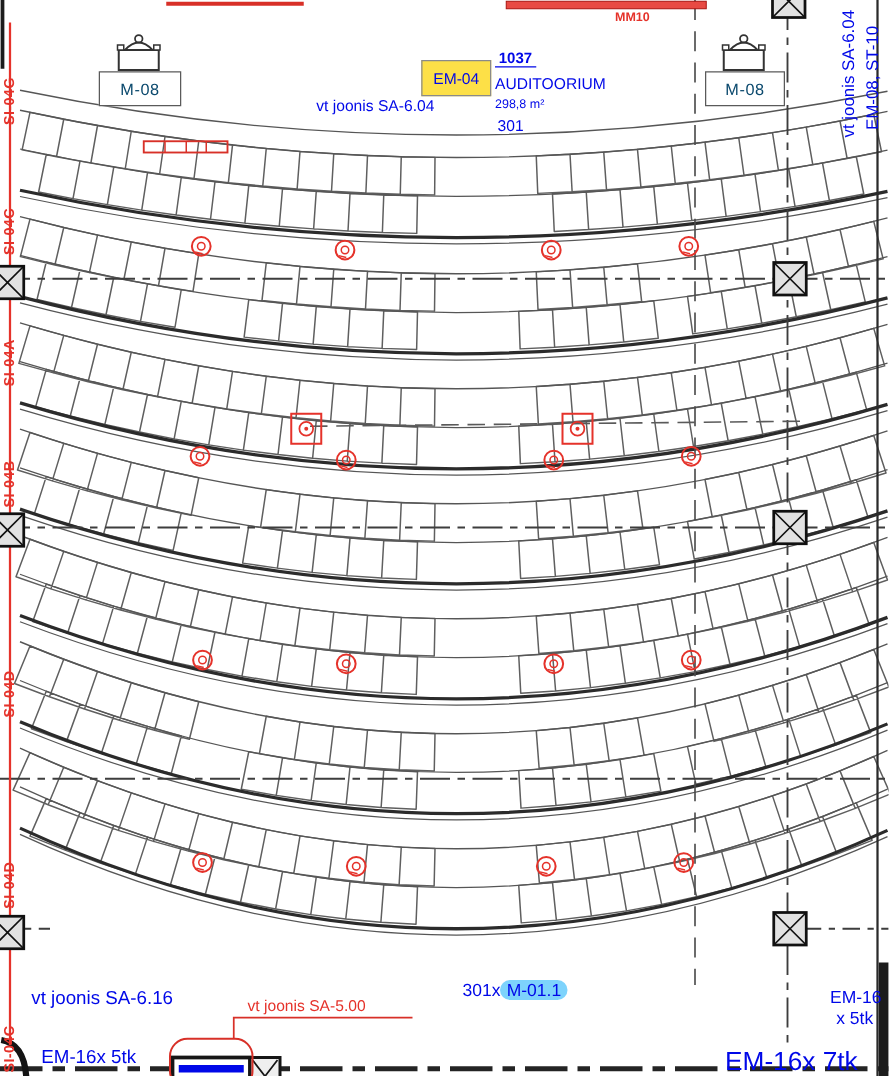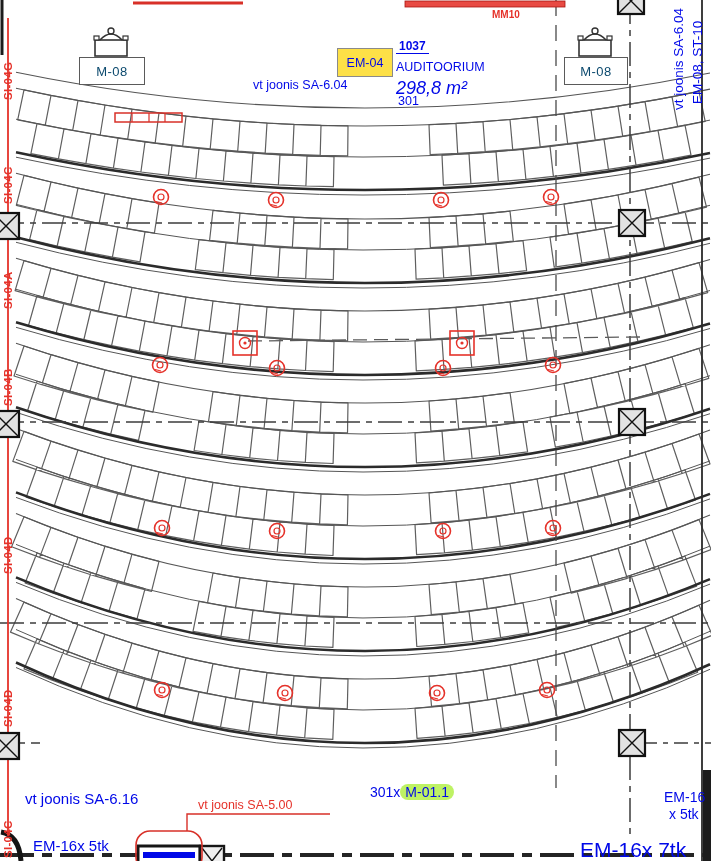--- a/index.html
+++ b/index.html
@@ -16,21 +16,21 @@
     position:absolute;border:1.5px solid #5a5a5a;background:#fff;
     display:flex;align-items:center;justify-content:center;
     color:#0c4a6e;font-size:13px;font-weight:500;letter-spacing:.5px;
   }
   .embox{
     position:absolute;border:1.4px solid #8a8a8a;background:#fde047;
     display:flex;align-items:center;justify-content:center;
     color:#0008e8;font-size:12.5px;
   }
   .room-number{font-size:12px;font-weight:bold;border-bottom:1.6px solid #0008e8;padding:0 3px;}
-  .tag-pill{background:#bef264;border-radius:8px;padding:0 5px;}
+  .tag-pill{background:#7dd3fc;border-radius:8px;padding:0 5px;}
   .si-label{font-size:11.5px;font-weight:600;color:#e5322a;letter-spacing:.3px;}
   .rv-label{font-size:13.5px;color:#0008e8;}
 </style>
 </head>
 <body>
 
 <div id="drawing">
 
   <svg id="plan-svg" width="711" height="861" viewBox="0 0 711 861">
       <path d="M 16,72.2 Q 363,143.4 710,73.0" stroke="#565656" stroke-width="1.1" fill="none"></path>
@@ -187,21 +187,21 @@
   <div class="mbox" style="left:564px;top:57px;width:62px;height:26px;">
     <span>M-08</span>
   </div>
   <div class="embox" style="left:337px;top:48px;width:54px;height:27px;">
     <span>EM-04</span>
   </div>
 
   <div class="abs blue room-number" style="left:396px;top:39px;">1037</div>
   <div class="abs blue" style="left:396px;top:60px;font-size:12.5px;">AUDITOORIUM</div>
   <div class="abs blue" style="left:253px;top:78px;font-size:12.5px;">vt joonis SA-6.04</div>
-  <div class="abs blue" style="left:396px;top:78px;font-size:18px;font-style:italic;">298,8 m²</div>
+  <div class="abs blue" style="left:396px;top:78px;font-size:10px;">298,8 m²</div>
   <div class="abs blue" style="left:398px;top:94px;font-size:12.5px;">301</div>
 
   <div class="vtext rv-label" style="left:671px;top:110px;">vt joonis SA-6.04</div>
   <div class="vtext rv-label" style="left:690px;top:104px;">EM-08, ST-10</div>
 
   <div class="vtext si-label" style="left:2px;top:100px;">SI-04G</div>
   <div class="vtext si-label" style="left:2px;top:204px;">SI-04C</div>
   <div class="vtext si-label" style="left:2px;top:309px;">SI-04A</div>
   <div class="vtext si-label" style="left:2px;top:406px;">SI-04B</div>
   <div class="vtext si-label" style="left:2px;top:574px;">SI-04D</div>

